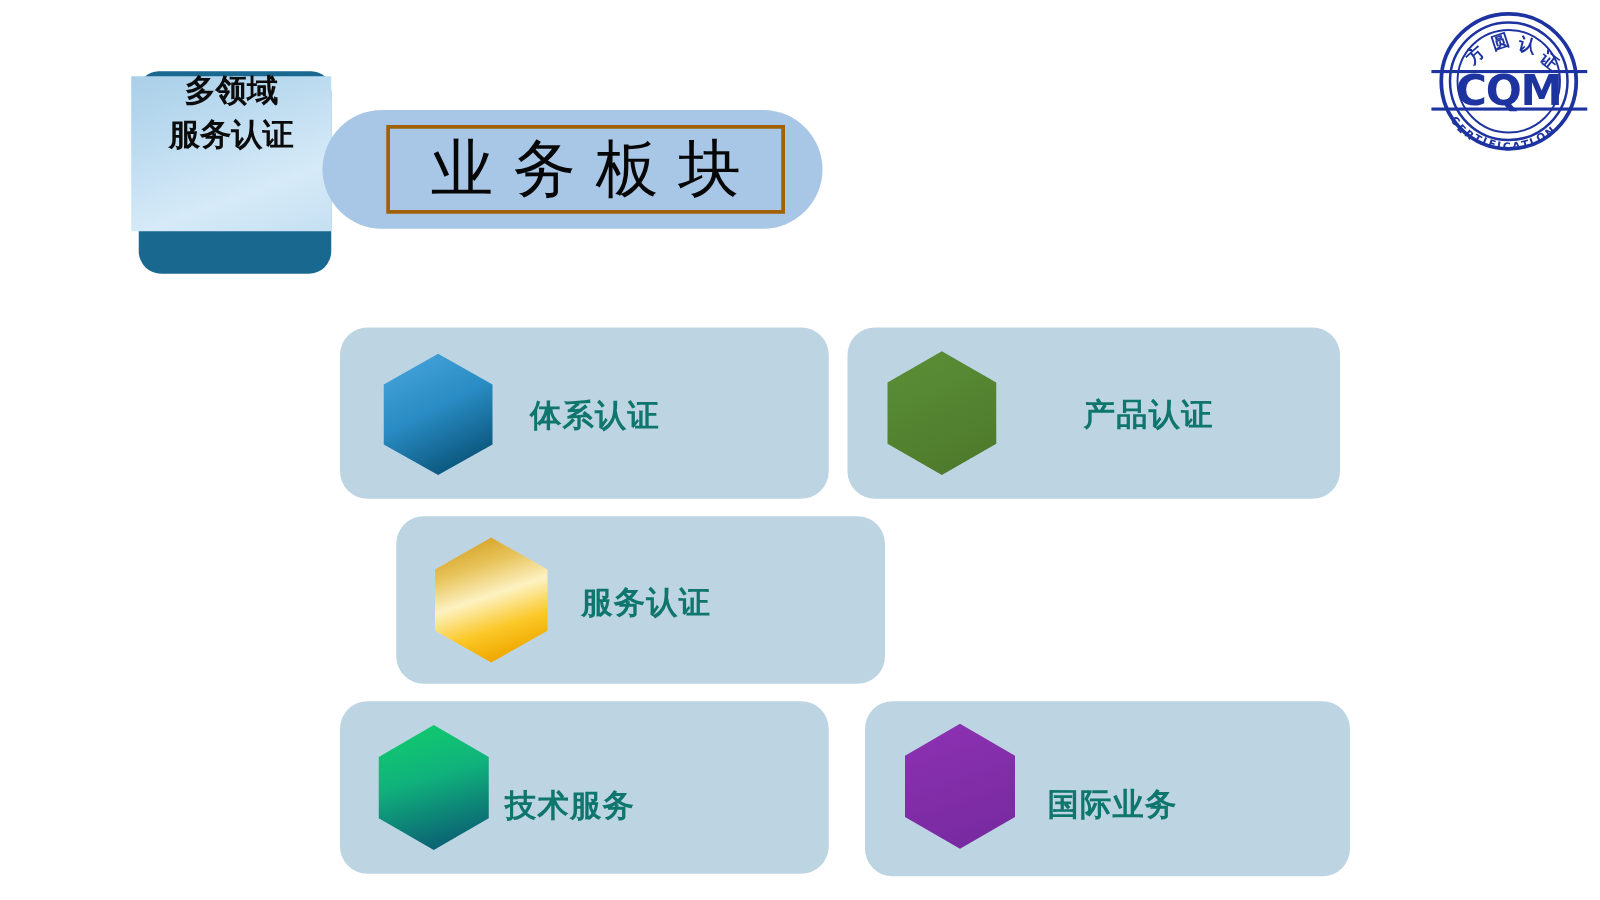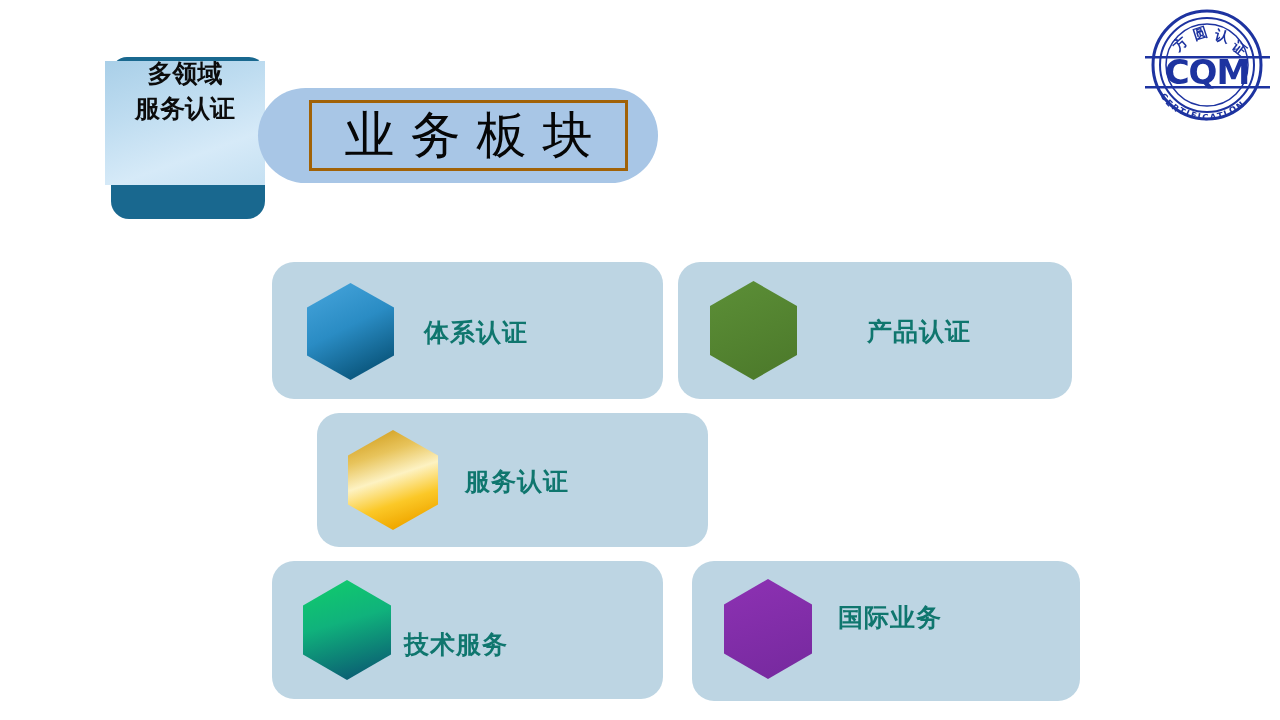--- a/index.html
+++ b/index.html
@@ -231,17 +231,17 @@
         <svg width="92" height="102" viewBox="0 0 92 102">
           <defs>
             <linearGradient id="g5" x1="0.2" y1="0" x2="0.5" y2="1">
               <stop offset="0%" stop-color="#8c31b2"></stop>
               <stop offset="100%" stop-color="#782aa0"></stop>
             </linearGradient>
           </defs>
           <polygon points="46,1 90,26.5 90,75.5 46,101 2,75.5 2,26.5" fill="url(#g5)"></polygon>
         </svg>
       </div>
-      <span class="card-label" style="left:146px; top:40px;">国际业务</span>
+      <span class="card-label" style="left:146px; top:66px;">国际业务</span>
     </div>
 
   </div>
 </div>
 
 </body></html>

